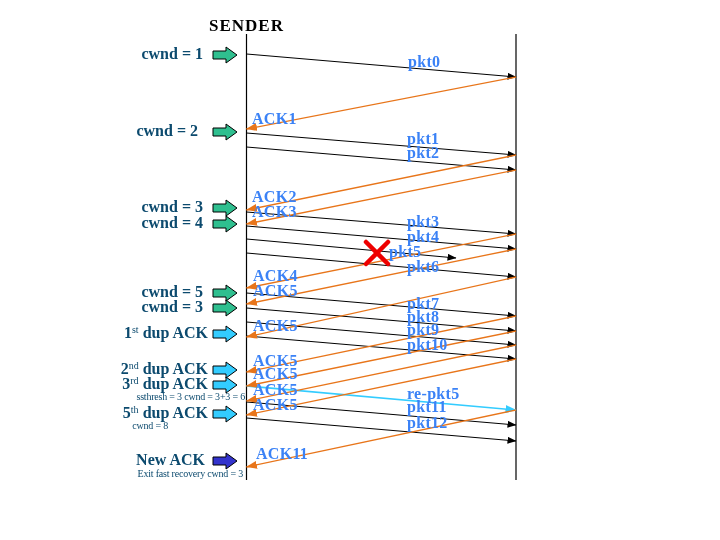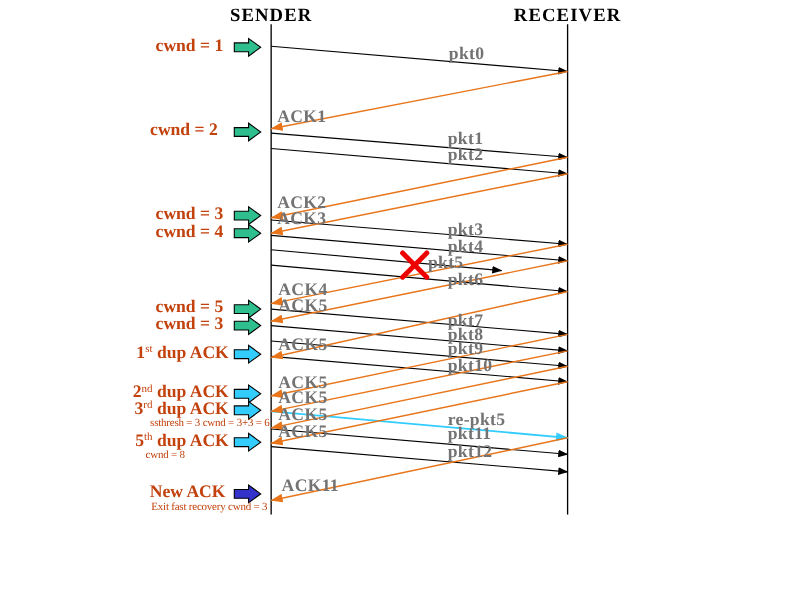--- a/index.html
+++ b/index.html
@@ -1,24 +1,24 @@
 <!DOCTYPE html>
 <html><head>
 <meta charset="utf-8">
 <style>
   html,body{margin:0;padding:0;background:#fff;}
   .canvas{position:relative;width:720px;height:468px;background:#ffffff;overflow:hidden;
-          font-family:"Liberation Serif", serif;}
+          font-family:"Liberation Serif", serif;margin-top:12px;}
   #diagram-svg{position:absolute;left:0;top:0;width:720px;height:540px;}
   .hdr{position:absolute;top:4px;transform:translateX(-50%);font-weight:bold;font-size:17px;
        letter-spacing:1px;color:#000;white-space:nowrap;}
-  .lbl{position:absolute;font-weight:bold;font-size:16px;line-height:1;color:#c2410c;white-space:nowrap;}
+  .lbl{position:absolute;font-weight:bold;font-size:16px;line-height:1;color:#0c4a6e;white-space:nowrap;}
   .lbl.small{font-weight:normal;font-size:10px;letter-spacing:-0.2px;}
   .lbl .sup{font-size:10px;vertical-align:5px;font-weight:normal;}
-  .msg-lbl{position:absolute;font-weight:bold;font-size:16px;line-height:1;color:#737373;white-space:nowrap;
+  .msg-lbl{position:absolute;font-weight:bold;font-size:16px;line-height:1;color:#3b82f6;white-space:nowrap;
            letter-spacing:0.3px;}
 </style>
 </head>
 <body>
 
 <div class="canvas">
   <svg id="diagram-svg" viewBox="0 0 720 540">
       <defs>
         <marker id="m-black" markerWidth="9" markerHeight="7" viewBox="0 0 9 7" refX="8.5" refY="3.5" orient="auto" markerUnits="userSpaceOnUse">
           <path d="M0,0 L9,3.5 L0,7 Z" fill="#000000"></path>
@@ -65,21 +65,20 @@
       <polygon points="213,208 226,208 226,204 237,212 226,220 226,216 213,216" fill="#2fbf8f" stroke="#000000" stroke-width="1"></polygon>
       <polygon points="213,277 226,277 226,273 237,281 226,289 226,285 213,285" fill="#2fbf8f" stroke="#000000" stroke-width="1"></polygon>
       <polygon points="213,292 226,292 226,288 237,296 226,304 226,300 213,300" fill="#2fbf8f" stroke="#000000" stroke-width="1"></polygon>
       <polygon points="213,318 226,318 226,314 237,322 226,330 226,326 213,326" fill="#33ccff" stroke="#000000" stroke-width="1"></polygon>
       <polygon points="213,354 226,354 226,350 237,358 226,366 226,362 213,362" fill="#33ccff" stroke="#000000" stroke-width="1"></polygon>
       <polygon points="213,369 226,369 226,365 237,373 226,381 226,377 213,377" fill="#33ccff" stroke="#000000" stroke-width="1"></polygon>
       <polygon points="213,398 226,398 226,394 237,402 226,410 226,406 213,406" fill="#33ccff" stroke="#000000" stroke-width="1"></polygon>
       <polygon points="213,445 226,445 226,441 237,449 226,457 226,453 213,453" fill="#3333cc" stroke="#000000" stroke-width="1"></polygon>
     </svg>
   <div class="hdr" id="sender-header" style="left: 246.5px;">SENDER</div>
-  <div class="hdr" id="receiver-header" style="left: 516px;">RECEIVER</div>
   <div id="labels-layer">
       <div class="msg-lbl" style="left: 408px; top: 42px;">pkt0</div>
       <div class="msg-lbl" style="left: 407px; top: 119px;">pkt1</div>
       <div class="msg-lbl" style="left: 407px; top: 133px;">pkt2</div>
       <div class="msg-lbl" style="left: 407px; top: 202px;">pkt3</div>
       <div class="msg-lbl" style="left: 407px; top: 217px;">pkt4</div>
       <div class="msg-lbl" style="left: 389px; top: 232px;">pkt5</div>
       <div class="msg-lbl" style="left: 407px; top: 247px;">pkt6</div>
       <div class="msg-lbl" style="left: 407px; top: 284px;">pkt7</div>
       <div class="msg-lbl" style="left: 407px; top: 297px;">pkt8</div>

